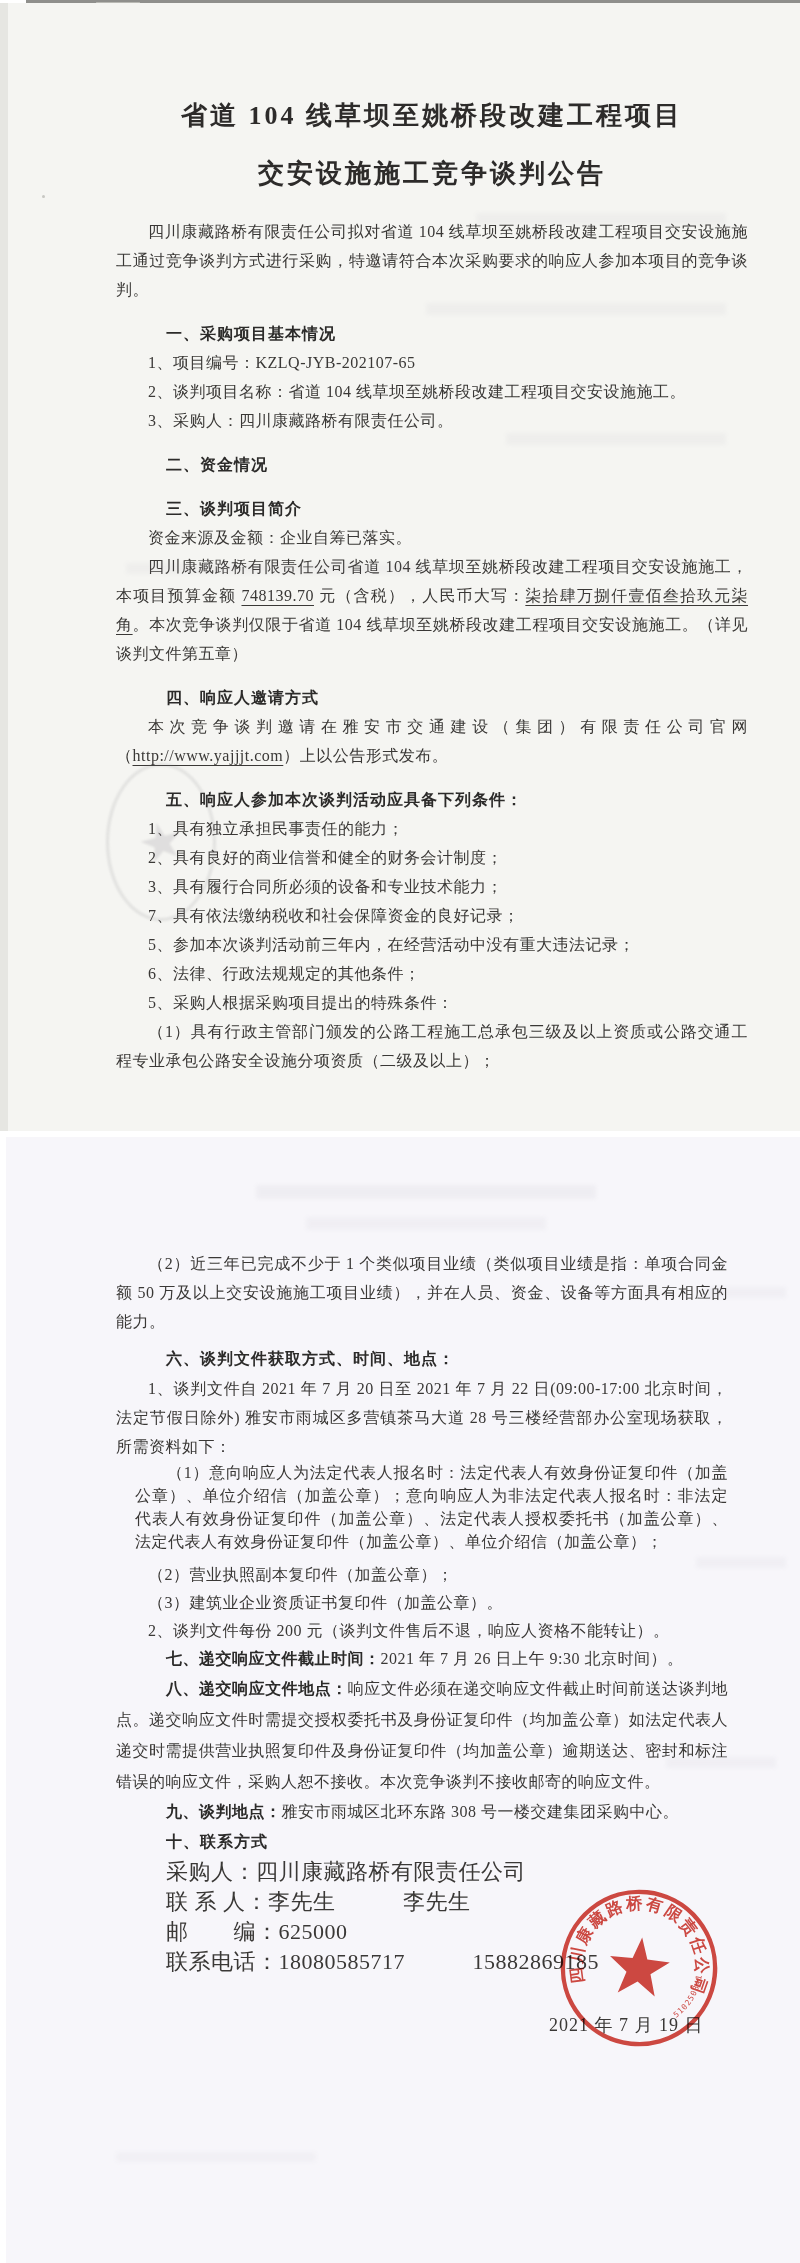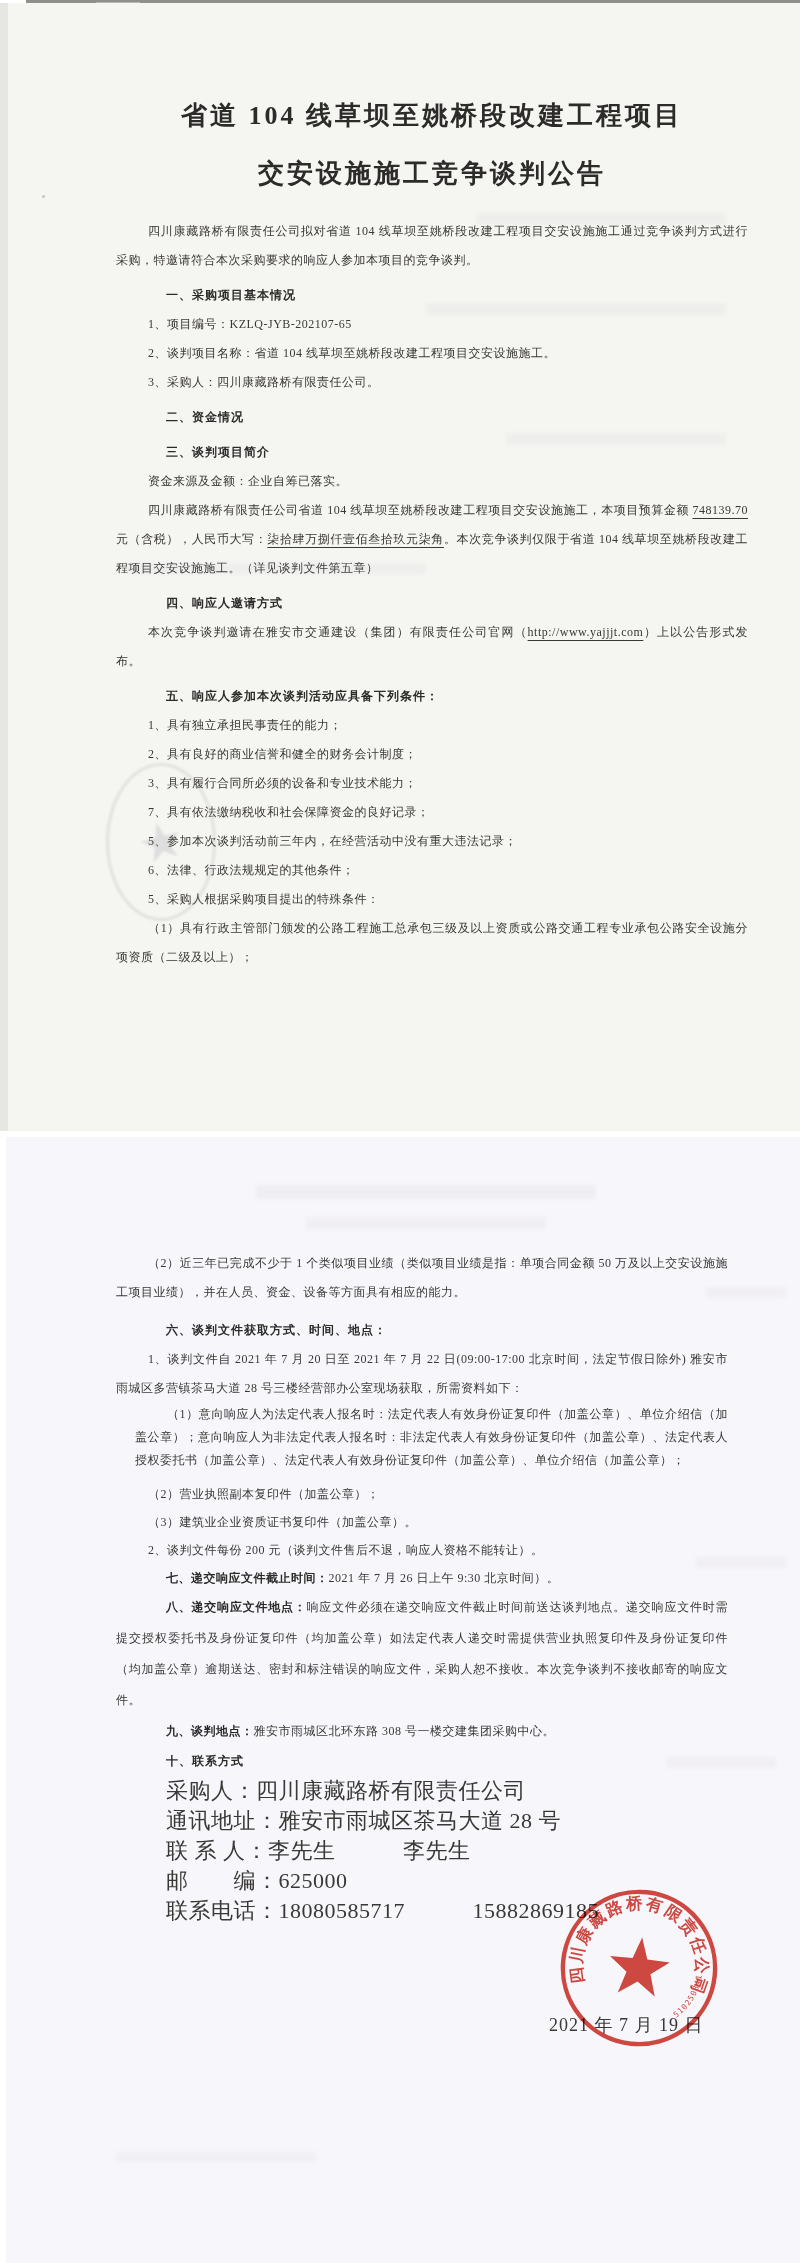--- a/index.html
+++ b/index.html
@@ -13,36 +13,36 @@
   .top-notch{position:absolute;top:2px;left:96px;width:44px;height:6px;background:#b9b9b4;border-radius:0 0 6px 6px;}
   .left-strip{position:absolute;top:3px;left:0;width:8px;height:1128px;background:#e6e6e2;}
 
   .page{position:absolute;left:6px;width:800px;box-sizing:border-box;}
   .page1{top:3px;height:1128px;background:#f5f5f2;}
   .page2{top:1137px;height:1126px;background:#f7f6fa;}
 
   .content1{padding:96px 58px 0 110px;}
   .content2{padding:112px 78px 0 110px;}
 
-  .p{margin:0;text-align:justify;font-size:12px;line-height:29px;letter-spacing:.5px;}
+  .p{margin:0;text-align:justify;font-size:16px;line-height:29px;letter-spacing:.5px;}
   .ind{text-indent:32px;}
   .ind2{text-indent:50px;}
   .hd{font-family:"Liberation Sans","DejaVu Sans",sans-serif;font-weight:700;color:#2c2b2a;letter-spacing:1px;}
   .bold-lead{font-family:"Liberation Sans","DejaVu Sans",sans-serif;font-weight:700;color:#2c2b2a;}
   .u{text-decoration:underline;text-underline-offset:4px;}
 
   .title{margin:0 0 24px;text-align:center;font-size:26px;line-height:34px;font-weight:700;
          letter-spacing:3px;color:#2d2b2a;text-indent:0;}
   .title2{margin-bottom:26px;}
 
   .lh23{line-height:23px;margin-left:19px;}
   .lh28{line-height:28px;}
   .lh30{line-height:30px;}
   .lh31{line-height:31px;}
-  .mt2{margin-top:6px;}
+  .mt2{margin-top:15px;}
   .mt4{margin-top:8px;}
 
   .contact-row{margin:0;font-size:22px;line-height:30px;letter-spacing:.5px;font-family:Liberation Serif, serif;}
 
   .doc-date{position:absolute;left:543px;top:876px;font-size:18px;letter-spacing:1px;color:#3a3836;}
 
   .seal{position:absolute;left:549px;top:747px;width:168px;height:168px;
         transform:rotate(6deg);opacity:.92;mix-blend-mode:multiply;}
 
   .ghost{position:absolute;background:#8a8596;opacity:.06;filter:blur(2px);border-radius:2px;}
@@ -122,21 +122,20 @@
       <p class="p ind lh28">2、谈判文件每份 200 元（谈判文件售后不退，响应人资格不能转让）。</p>
 
       <p class="p ind2 lh28"><span class="bold-lead">七、递交响应文件截止时间：</span><span>2021 年 7 月 26 日上午 9:30 北京时间）。</span></p>
 
       <p class="p ind2 lh31"><span class="bold-lead">八、递交响应文件地点：</span><span>响应文件必须在递交响应文件截止时间前送达谈判地点。递交响应文件时需提交授权委托书及身份证复印件（均加盖公章）如法定代表人递交时需提供营业执照复印件及身份证复印件（均加盖公章）逾期送达、密封和标注错误的响应文件，采购人恕不接收。本次竞争谈判不接收邮寄的响应文件。</span></p>
 
       <p class="p ind2 lh30"><span class="bold-lead">九、谈判地点：</span><span>雅安市雨城区北环东路 308 号一楼交建集团采购中心。</span></p>
 
       <p class="p ind2 hd lh30">十、联系方式</p>
       <p class="contact-row ind2">采购人：四川康藏路桥有限责任公司</p>
-      <p class="contact-row ind2">通讯地址：雅安市雨城区茶马大道 28 号</p>
       <p class="contact-row ind2">联 系 人：李先生　　　李先生</p>
       <p class="contact-row ind2">邮　　编：625000</p>
       <p class="contact-row ind2">联系电话：18080585717　　　15882869185</p>
     </div>
 
     <div class="doc-date">2021 年 7 月 19 日</div>
 
     <svg class="seal" viewBox="0 0 170 170">
       <defs>
         <path id="sealTextArc" d="M 42 122 A 58 58 0 1 1 128 122" fill="none"></path>

